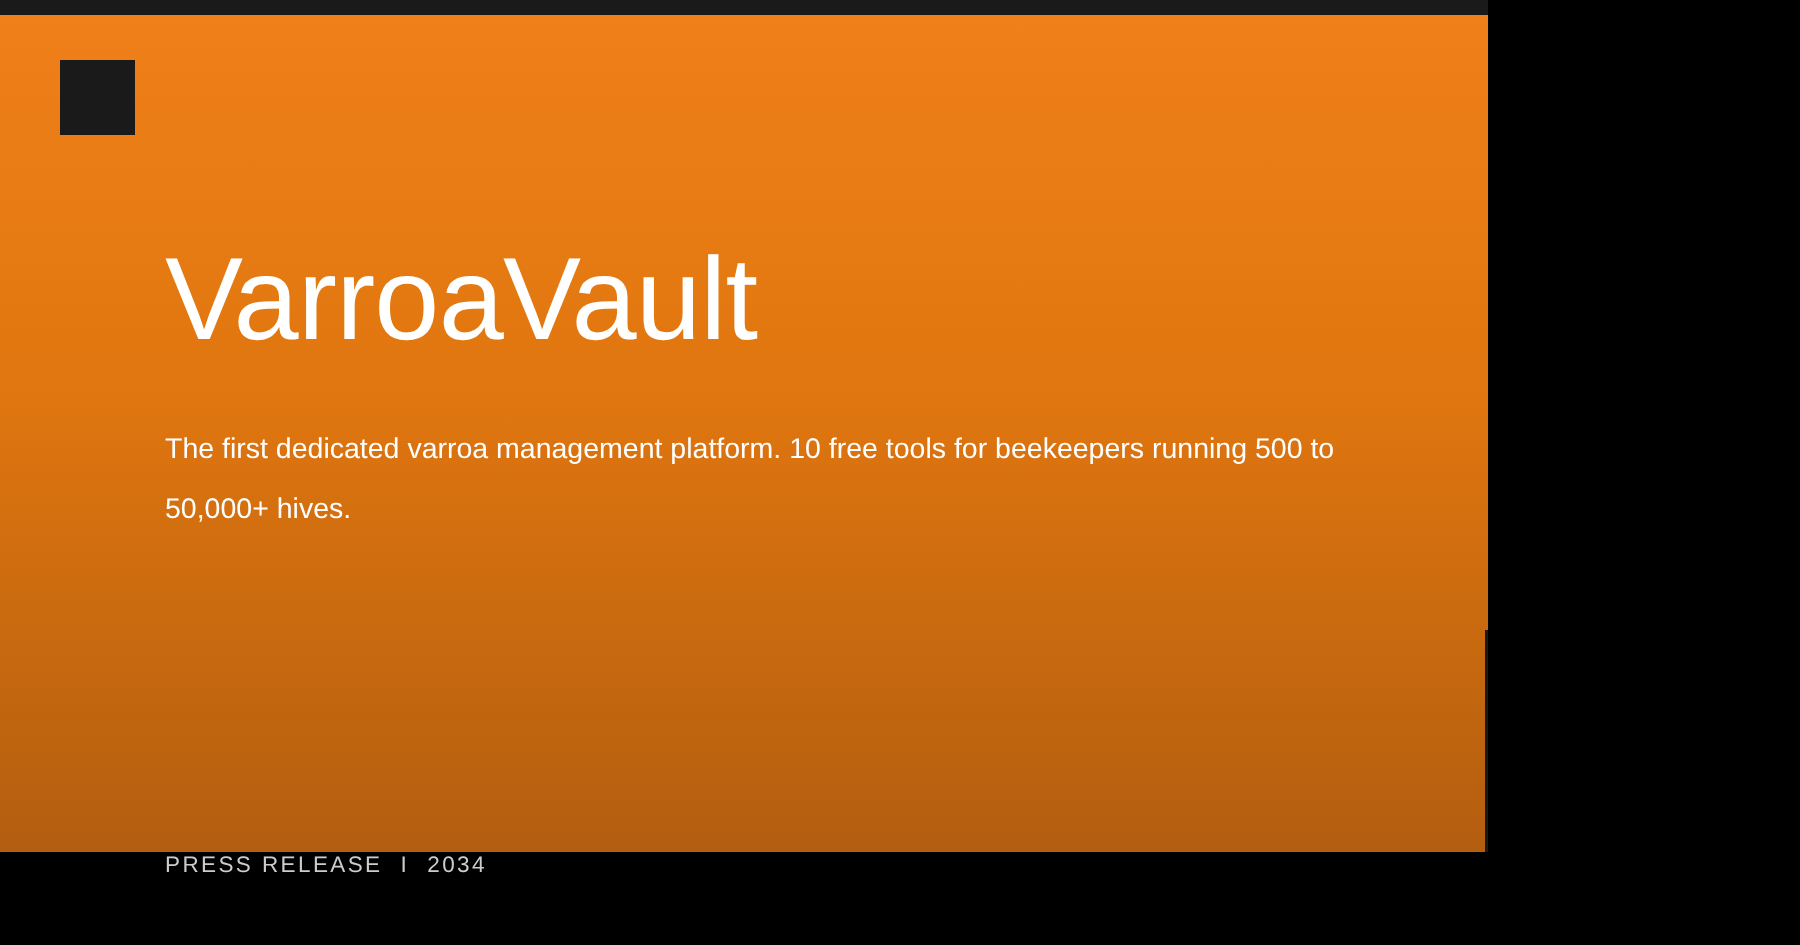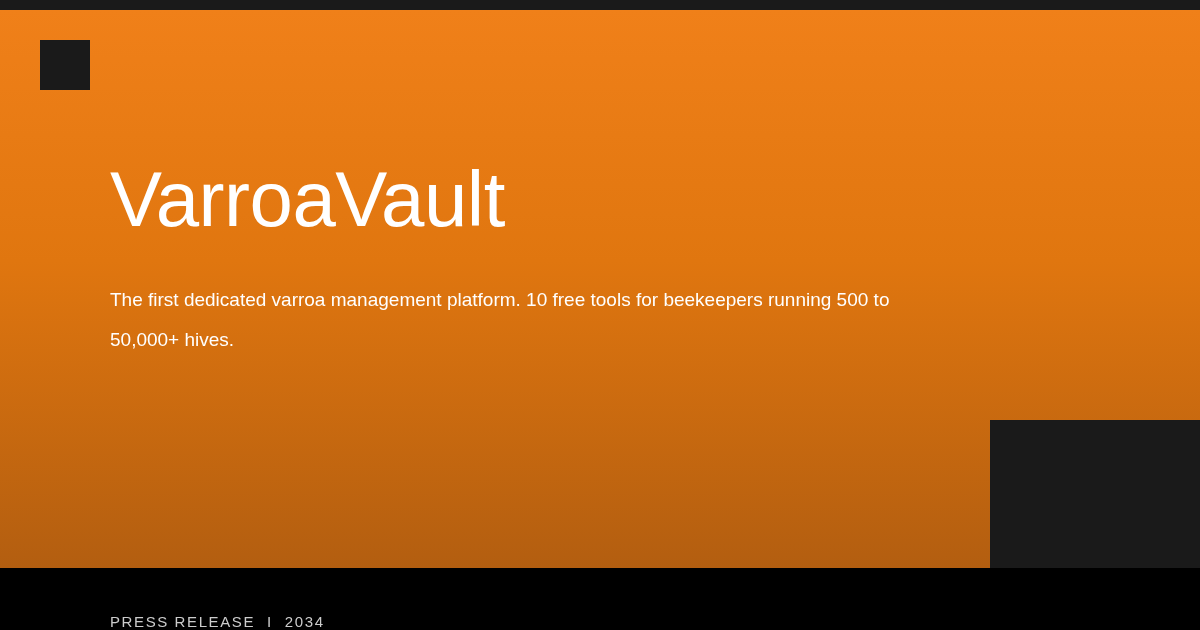--- a/index.html
+++ b/index.html
@@ -7,21 +7,21 @@
   html, body {
     width: 1200px;
     height: 630px;
     overflow: hidden;
     background: #000000;
     font-family: "Liberation Sans", sans-serif;
   }
 
   .slide {
     position: relative;
-    width: 1200px;
+    width: 992px;
     height: 630px;
     overflow: hidden;
     background: #4c1d95;
   }
 
   
   .top-bar {
     position: absolute;
     top: 0;
     left: 0;
@@ -93,21 +93,21 @@
 
   
   .footer {
     position: absolute;
     left: 0;
     top: 568px;
     width: 1200px;
     height: 62px;
     background: #000000;
     display: flex;
-    align-items: flex-end;
+    align-items: flex-start;
     z-index: 6;
   }
 
   .footer-inner {
     margin-left: 110px;
     display: flex;
     align-items: center;
     color: #CCCCCC;
     font-size: 15px;
     letter-spacing: 1.6px;

